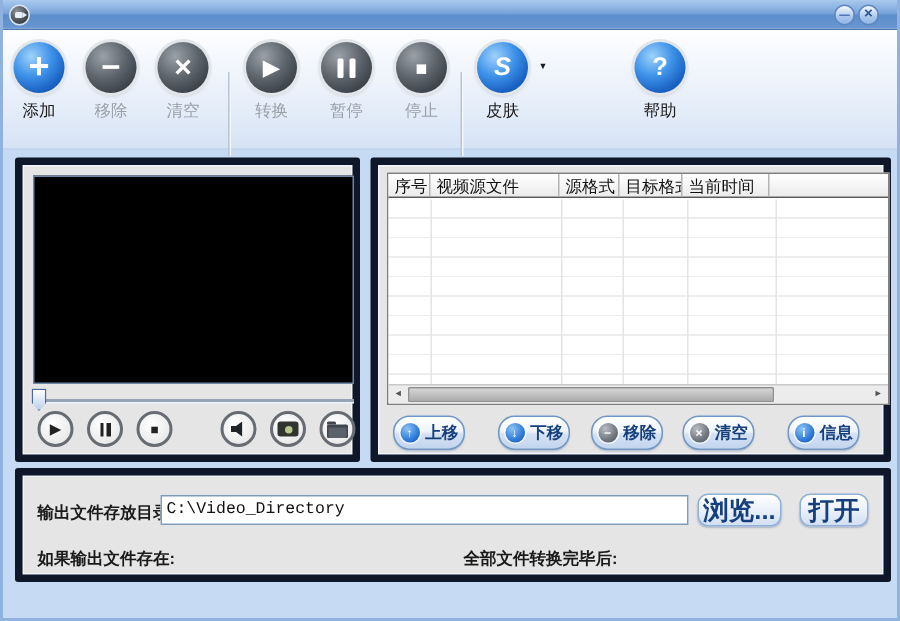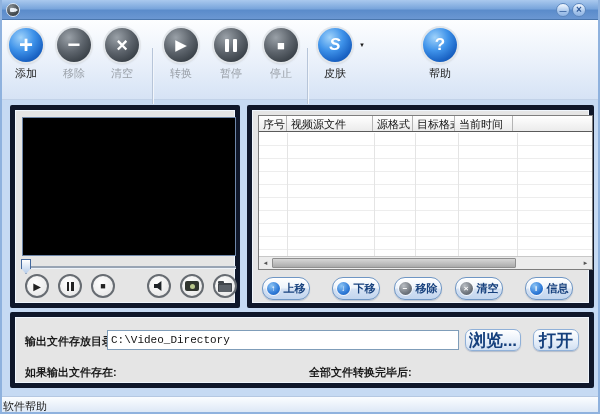--- a/index.html
+++ b/index.html
@@ -268,17 +268,14 @@
   <div class="panel output-panel">
     <div class="flabel" style="left:10px; top:17px;">输出文件存放目录:</div>
     <input class="dir-input" value="C:\Video_Directory" style="">
     <div class="sbtn" style="left:450px; width:56px;">浏览...</div>
     <div class="sbtn" style="left:518px; width:46px;">打开</div>
 
     <div class="flabel" style="left:10px; top:48px;">如果输出文件存在:</div>
     <div class="flabel" style="left:294px; top:48px;">全部文件转换完毕后:</div>
   </div>
 
-  <div class="statusbar">
-    <div class="txt">软件帮助</div>
-  </div>
 
 </div>
 
 </body></html>

